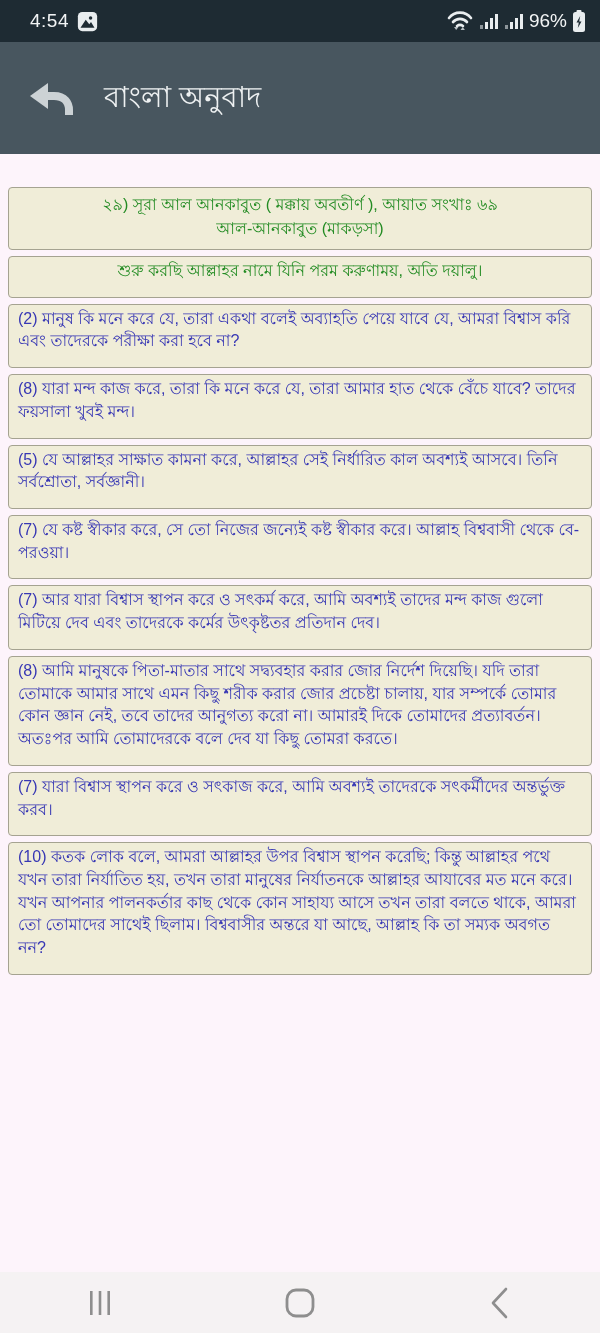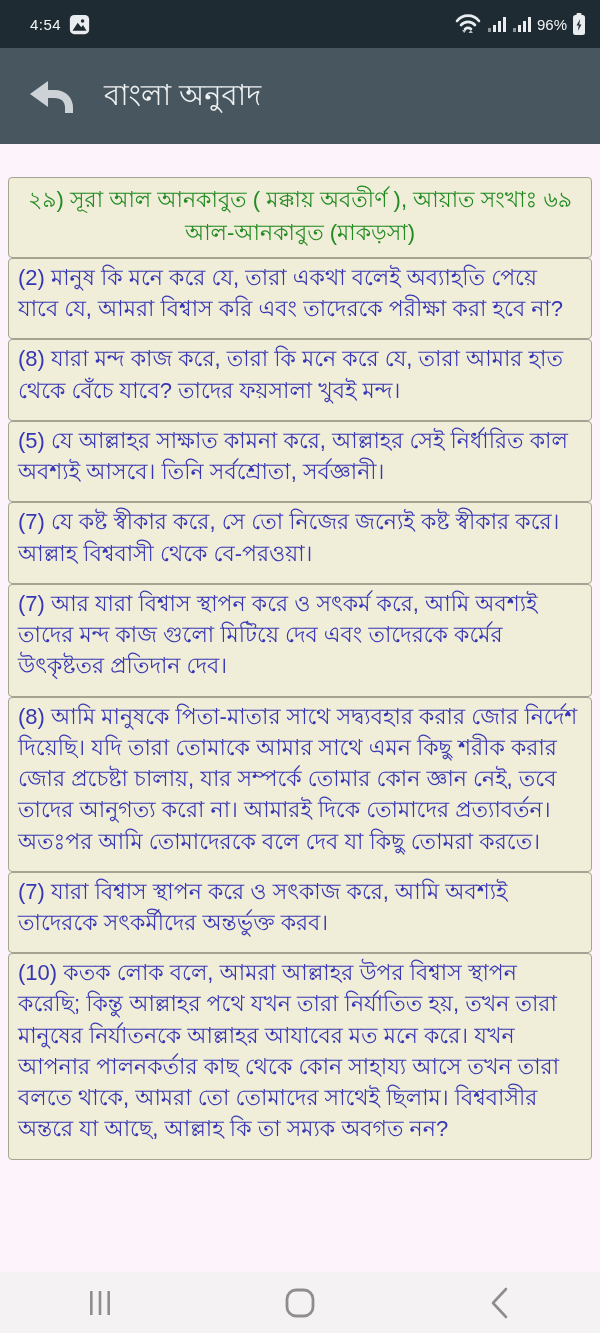--- a/index.html
+++ b/index.html
@@ -8,37 +8,37 @@
   .screen {
     position: relative;
     width: 600px;
     height: 1333px;
     overflow: hidden;
     background: #fdf4fb;
   }
 
   
   .status-bar {
-    height: 48px;
+    height: 42px;
     background: #1e2b33;
     color: #f2f4f5;
     display: flex;
     align-items: center;
     justify-content: space-between;
     padding: 0 14px 0 30px;
-    font-size: 15px;
+    font-size: 19px;
   }
   .status-left, .status-right { display: flex; align-items: center; gap: 8px; }
   .status-right { gap: 5px; }
   .status-time { letter-spacing: 0.5px; }
   .sicon { display: inline-flex; align-items: center; }
 
   
   .app-bar {
-    height: 96px;
+    height: 112px;
     background: #48565f;
     display: flex;
     align-items: center;
     padding: 0 24px;
     gap: 28px;
   }
   .back-btn { display: inline-flex; align-items: center; cursor: pointer; }
   .app-title {
     color: #eef1f2;
     font-size: 29px;
@@ -47,22 +47,23 @@
 
   
   .content {
     padding: 33px 8px 0 8px;
     background: #fdf4fb;
   }
   .box {
     background: #f0edd8;
     border: 1px solid #a5a391;
     border-radius: 4px;
+    margin-bottom: 6px;
     padding: 3px 9px 14px 9px;
-    font-size: 22px;
+    font-size: 16px;
     line-height: 1.42;
   }
   .box.center { text-align: center; }
   .green { color: #228b22; }
   .blue  { color: #3737b4; }
   .surah-header { line-height: 1.5; padding-top: 5px; padding-bottom: 8px; }
 
   
   .nav-bar {
     position: absolute;
@@ -146,20 +147,23 @@
     <span class="app-title">বাংলা অনুবাদ</span>
   </div>
 
   <div class="content">
 
     <div class="box center surah-header green">
       <div>২৯) সূরা আল আনকাবুত ( মক্কায় অবতীর্ণ ), আয়াত সংখাঃ ৬৯</div>
       <div>আল-আনকাবুত (মাকড়সা)</div>
     </div>
 
+    <div class="box center green">
+      <span>শুরু করছি আল্লাহর নামে যিনি পরম করুণাময়, অতি দয়ালু।</span>
+    </div>
 
     <div class="box blue">
       <span>(2) মানুষ কি মনে করে যে, তারা একথা বলেই অব্যাহতি পেয়ে যাবে যে, আমরা বিশ্বাস করি এবং তাদেরকে পরীক্ষা করা হবে না?</span>
     </div>
     <div class="box blue">
       <span>(8) যারা মন্দ কাজ করে, তারা কি মনে করে যে, তারা আমার হাত থেকে বেঁচে যাবে? তাদের ফয়সালা খুবই মন্দ।</span>
     </div>
     <div class="box blue">
       <span>(5) যে আল্লাহর সাক্ষাত কামনা করে, আল্লাহর সেই নির্ধারিত কাল অবশ্যই আসবে। তিনি সর্বশ্রোতা, সর্বজ্ঞানী।</span>
     </div>

